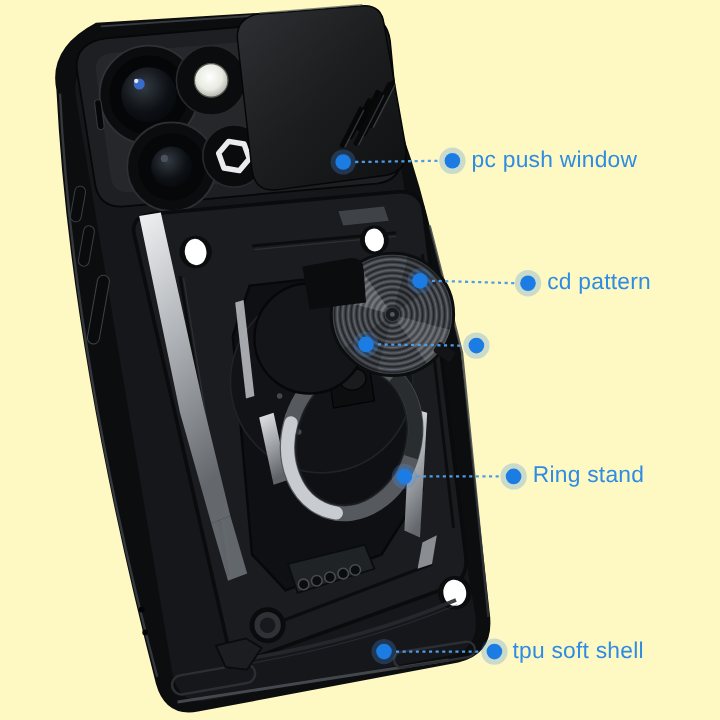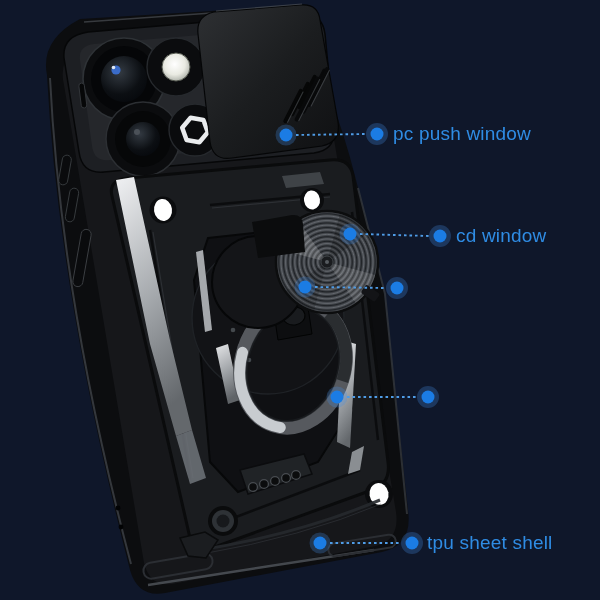--- a/index.html
+++ b/index.html
@@ -1,16 +1,16 @@
 <!DOCTYPE html>
 <html><head>
 <meta charset="utf-8">
 <style>
   html,body{margin:0;padding:0;background:#ffffff;}
-  .stage{position:relative;width:600px;height:600px;background:#0f172a;overflow:hidden;
+  .stage{position:relative;width:600px;height:600px;background:#fef9c3;overflow:hidden;
          font-family:"Liberation Sans", sans-serif;}
   .stage svg{position:absolute;left:0;top:0;}
   .callout-label{position:absolute;font-size:19px;line-height:22px;color:#2f8ce4;
                  white-space:nowrap;letter-spacing:0.2px;}
 </style>
 </head>
 <body>
 
 <div class="stage">
 <svg width="600" height="600" viewBox="0 0 600 600">
@@ -228,15 +228,16 @@
       <circle cx="320" cy="543" r="10.5" fill="rgba(70,140,225,0.28)"></circle>
           <circle cx="320" cy="543" r="6.5" fill="#1b7ce4"></circle>
       <line x1="330" y1="543" x2="401" y2="543" stroke="#4f9ce6" stroke-width="1.9" stroke-dasharray="2.6 2.9"></line>
       <circle cx="412" cy="543" r="11" fill="rgba(70,140,225,0.28)"></circle>
           <circle cx="412" cy="543" r="6.5" fill="#1b7ce4"></circle>
     </g>
   </g>
 </svg>
 
 <div class="callout-label" style="left:393px;top:123px">pc push window</div>
-<div class="callout-label" style="left:456px;top:225px">cd window</div>
-<div class="callout-label" style="left:427px;top:532px">tpu sheet shell</div>
+<div class="callout-label" style="left:456px;top:225px">cd pattern</div>
+<div class="callout-label" style="left:444px;top:386px">Ring stand</div>
+<div class="callout-label" style="left:427px;top:532px">tpu soft shell</div>
 </div>
 
 </body></html>

